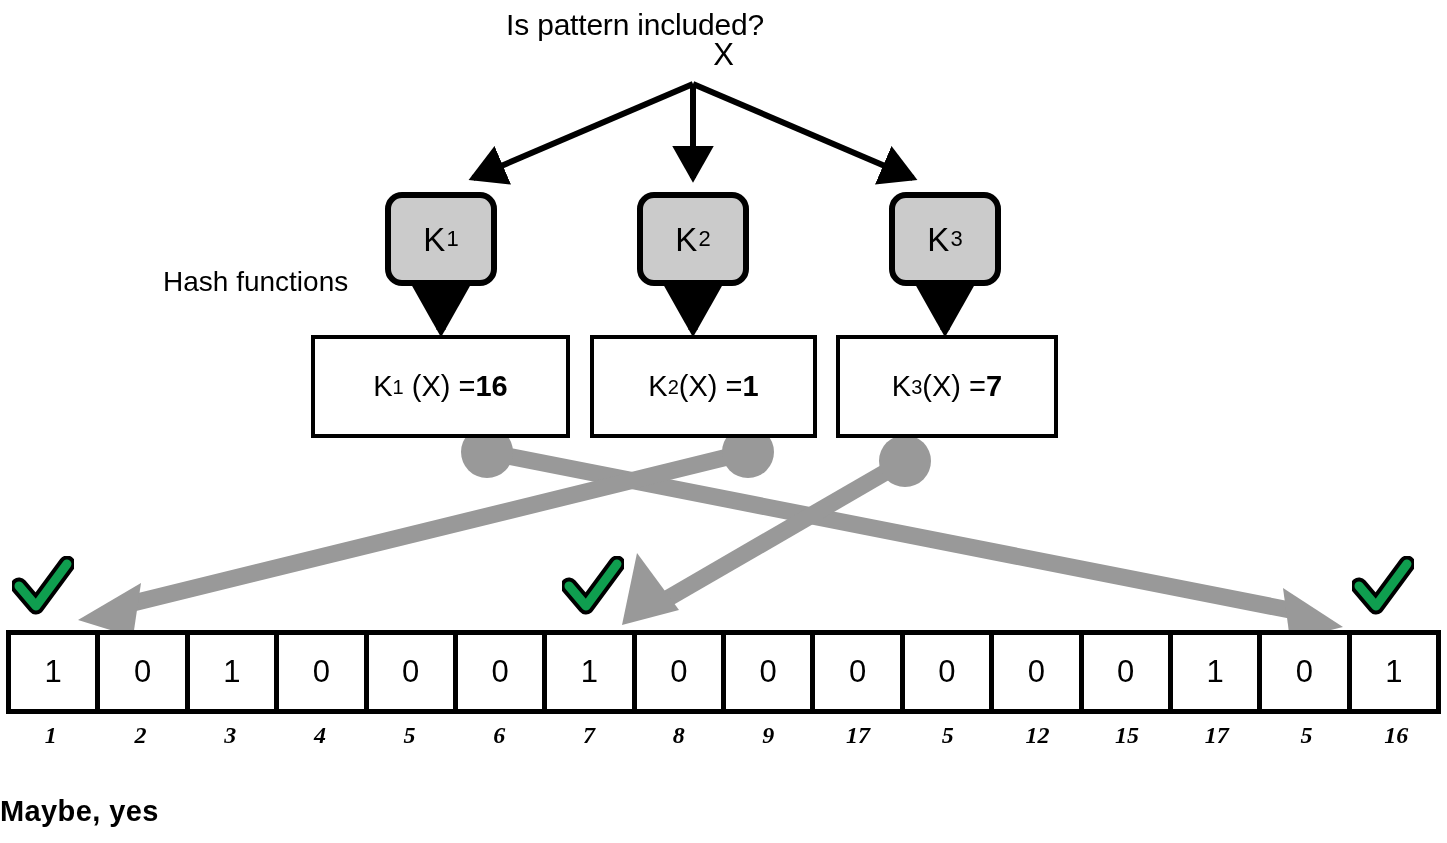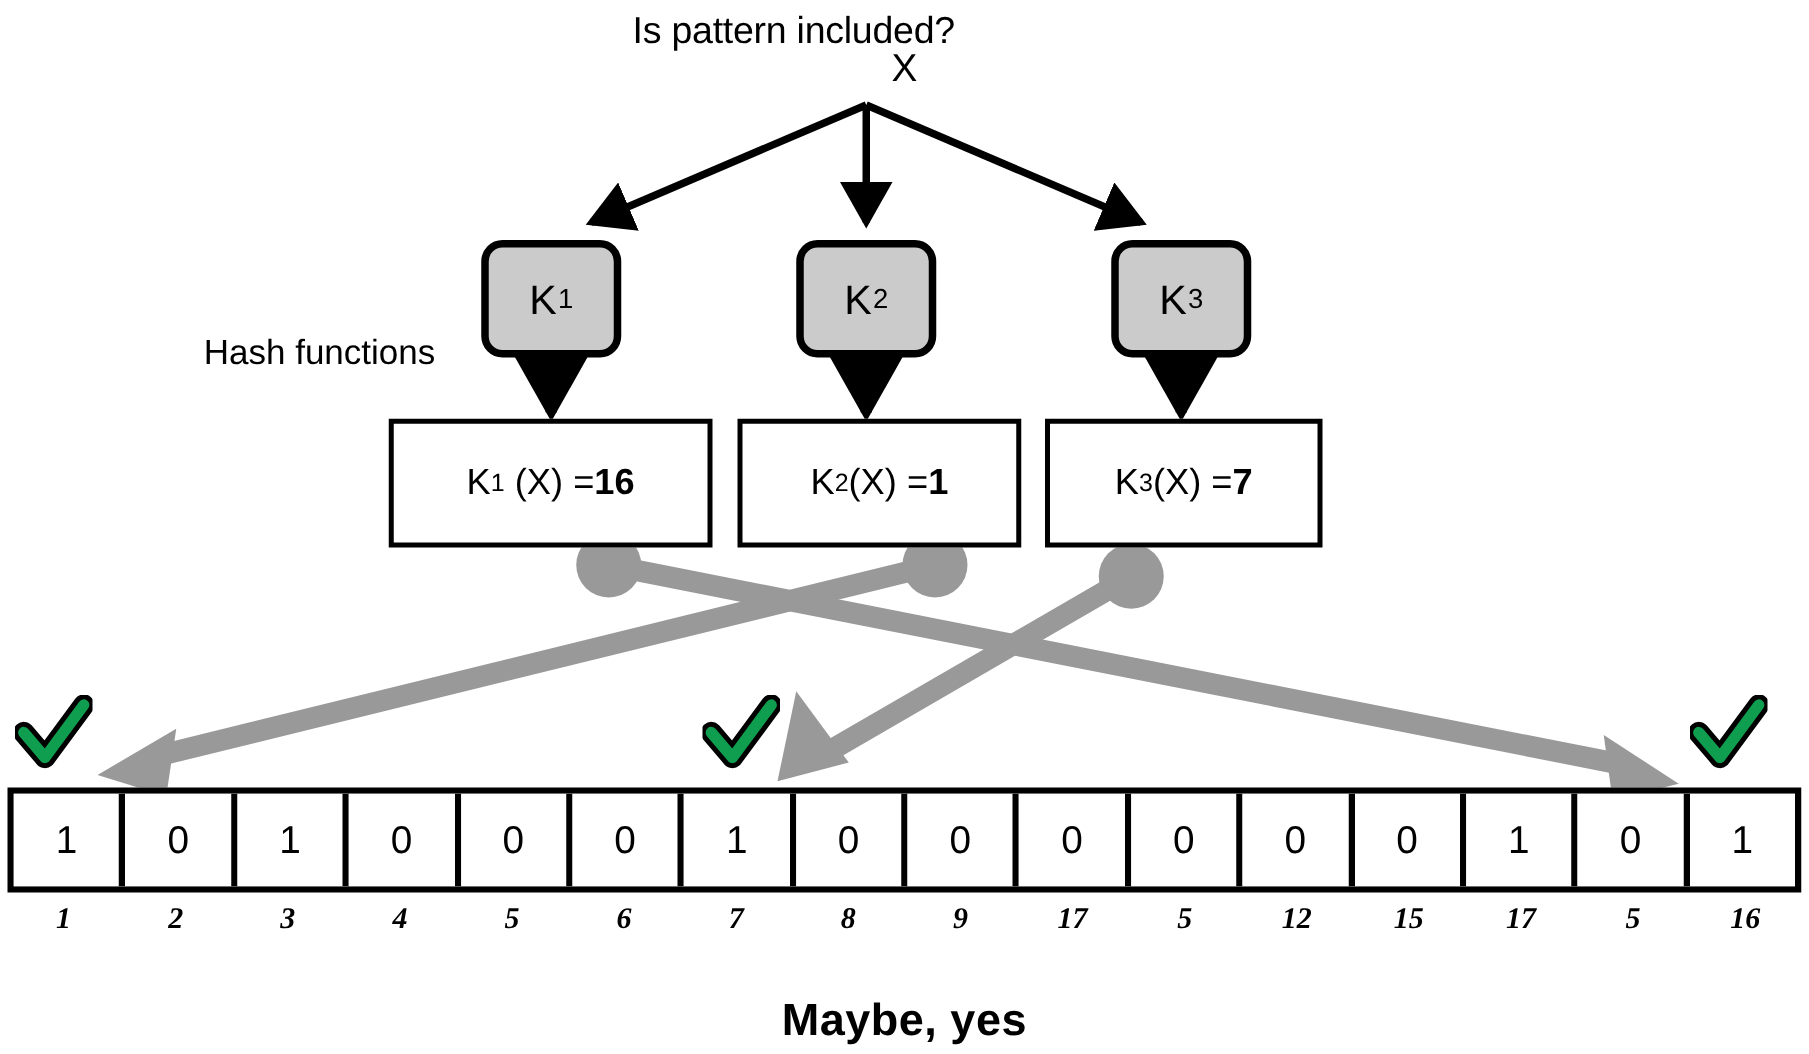--- a/index.html
+++ b/index.html
@@ -54,22 +54,22 @@
     font-size: 28px;
     line-height: 32px;
     white-space: nowrap;
     margin-top: 44px;
   }
   .verdict {
     position: absolute;
     left: 0;
     top: 795px;
     width: 1447px;
-    text-align: center;
-    font-size: 36px;
+    text-align: left;
+    font-size: 29px;
     font-weight: bold;
     letter-spacing: 0.4px;
   }
 
   
   .hash-box {
     position: absolute;
     width: 112px;
     height: 94px;
     background: #cbcbcb;

